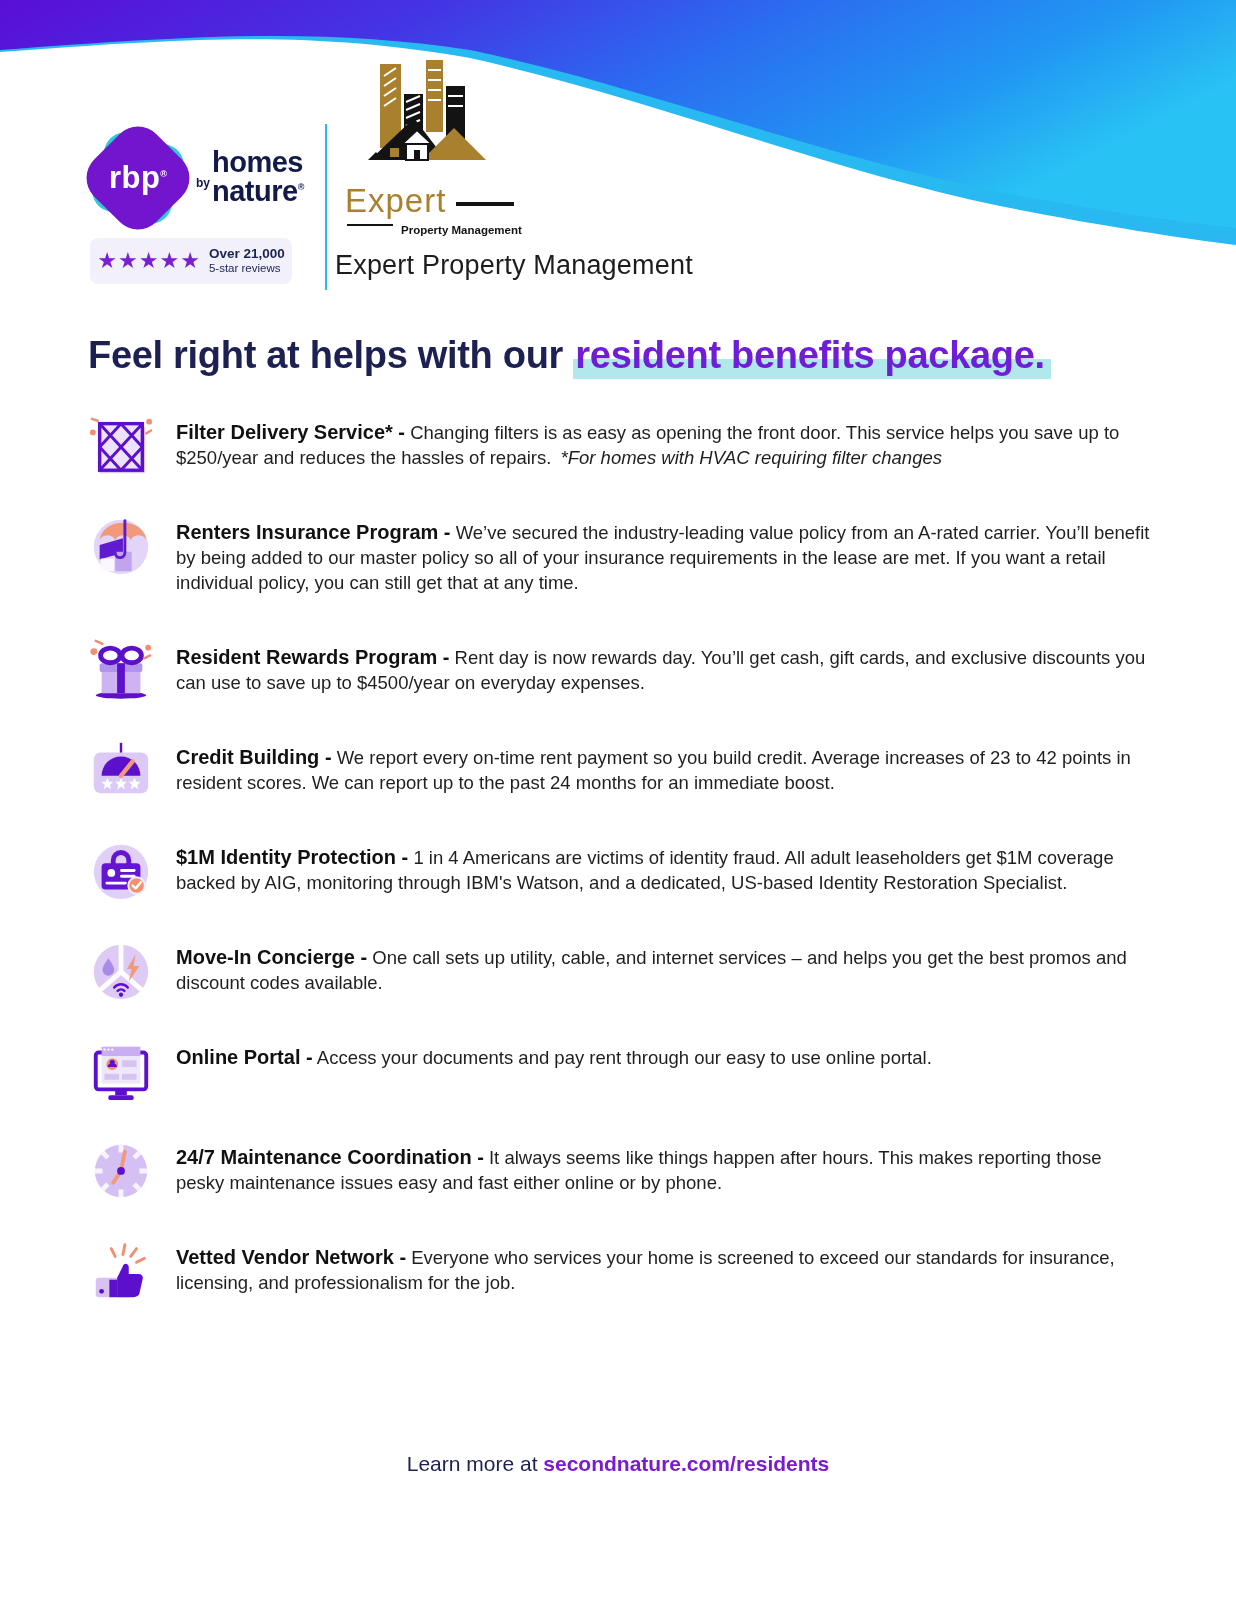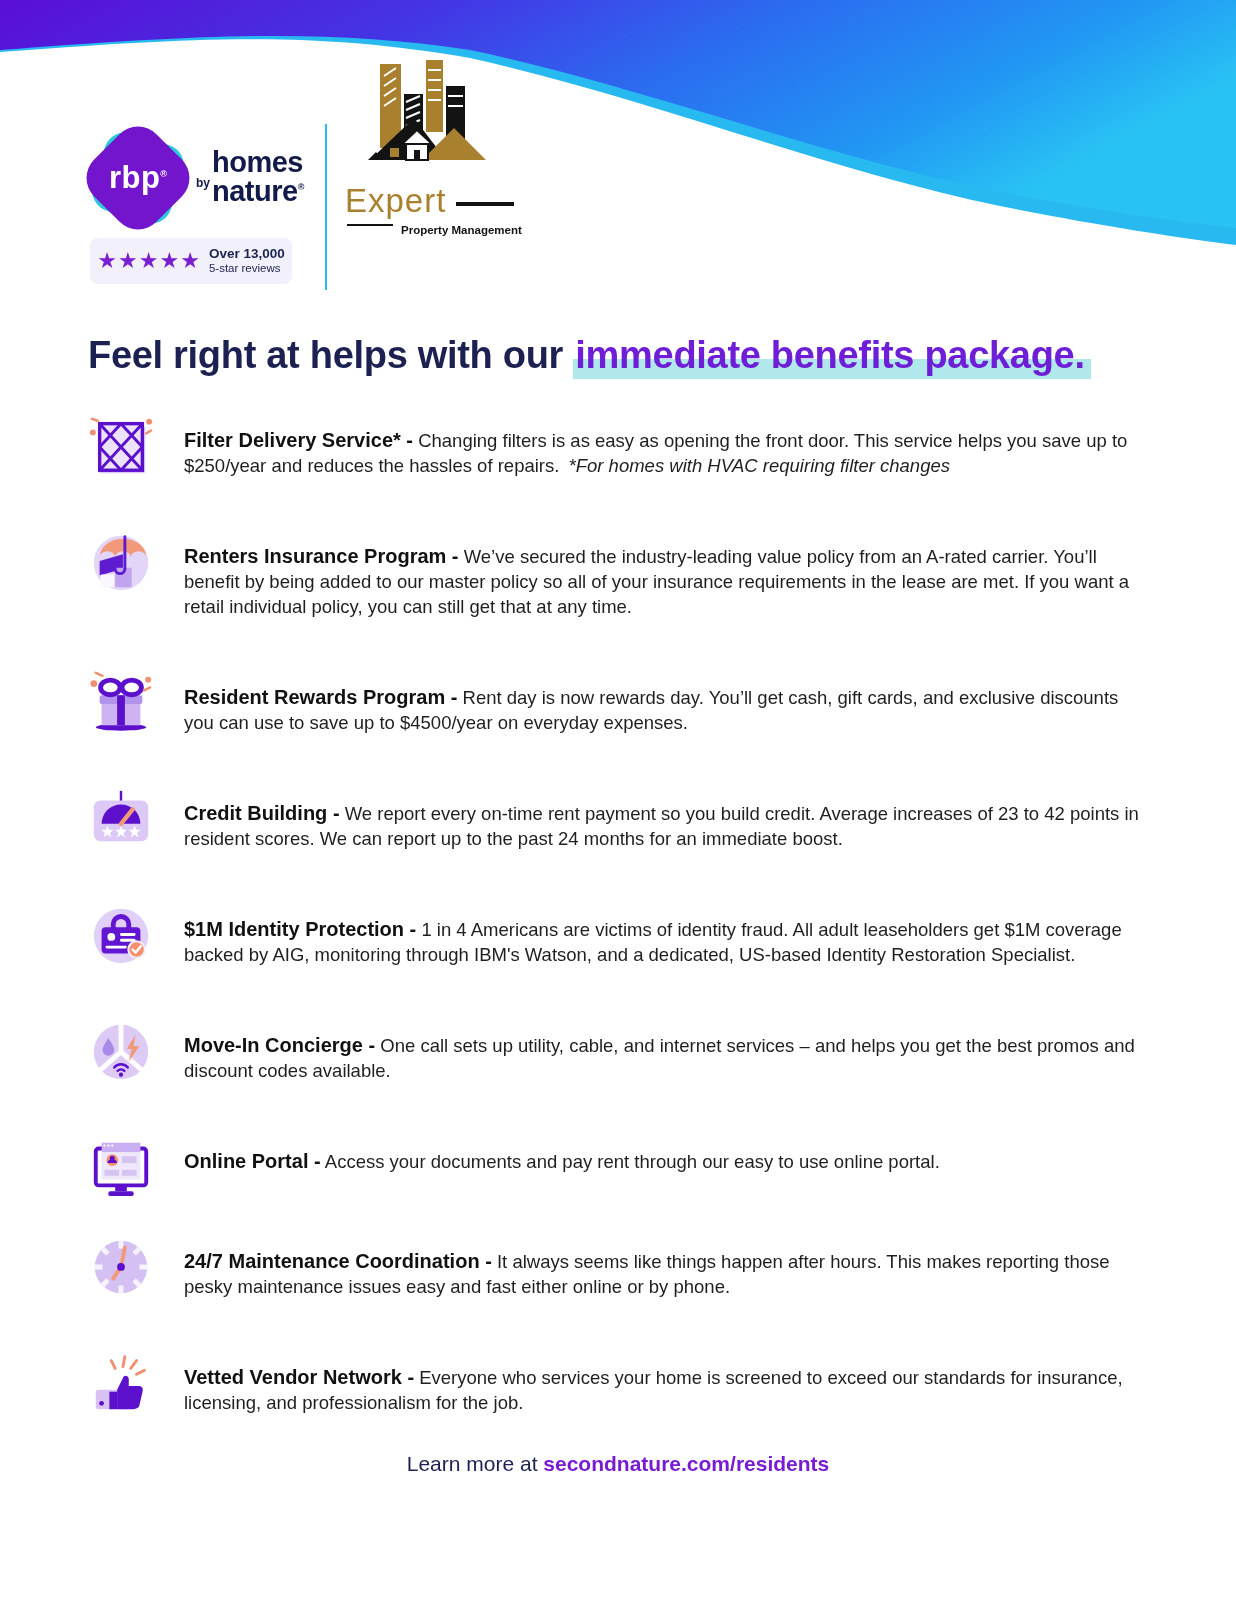--- a/index.html
+++ b/index.html
@@ -42,21 +42,21 @@
   
   .headline{position:absolute;left:88px;top:334px;font-size:38px;font-weight:bold;
             color:#1c2152;letter-spacing:-0.3px;white-space:nowrap;}
   .headline .hl{color:#6e1ed6;background:linear-gradient(180deg,rgba(0,0,0,0) 55%,#b0e8ec 55%);
             padding:0 6px 3px 2px;}
 
   
   .benefits{position:absolute;left:88px;top:412px;width:1072px;}
   .item{display:flex;gap:14px;margin-bottom:34px;}
   .icon-box{width:66px;flex:0 0 66px;display:flex;justify-content:center;}
-  .item-text{margin:16px;font-size:18.5px;line-height:25px;color:#1f1f1f;}
+  .item-text{margin:8px;font-size:18.5px;line-height:25px;color:#1f1f1f;}
   .item-title{font-size:20px;color:#111111;}
   .note{margin-left:4px;}
 
   
   .learn-more{position:absolute;top:1452px;left:0;width:100%;text-align:center;font-size:21px;color:#1d2152;}
   .learn-link{color:#7a1bd4;font-weight:bold;text-decoration:none;}
   .page-footer{position:absolute;top:1551px;left:57px;right:70px;display:flex;
             justify-content:space-between;font-size:11.5px;color:#2a2a2a;}
 </style>
 </head>
@@ -83,21 +83,21 @@
     <div class="rbp-diamond">
       <div class="rbp-text"><span>rbp</span><span class="rbp-tm">®</span></div>
     </div>
   </div>
   <div class="byline">
     <span class="by">by</span><span class="brand"><div>homes</div><div><span>nature</span><span class="brand-tm">®</span></div></span>
   </div>
   <div class="reviews-badge">
     <span class="stars">★★★★★</span>
     <span class="reviews-text">
-      <div class="reviews-line1">Over 13,000</div>
+      <div class="reviews-line1">Over 21,000</div>
       <div class="reviews-line2">5-star reviews</div>
     </span>
   </div>
   <div class="divider"></div>
 
   <svg class="expert-logo" width="126" height="128" viewBox="0 0 126 128" aria-hidden="true">
     <rect x="18" y="8" width="21" height="84" fill="#a9812e"></rect>
     <path d="M22,20 l12,-8 M22,30 l12,-8 M22,40 l12,-8 M22,50 l12,-8" stroke="#ffffff" stroke-width="2"></path>
     <rect x="42" y="38" width="19" height="60" fill="#131313"></rect>
     <path d="M44,46 l14,-6 M44,54 l14,-6 M44,62 l14,-6 M44,70 l14,-6" stroke="#ffffff" stroke-width="2"></path>
@@ -115,23 +115,24 @@
     <rect x="100" y="88" width="8" height="9" fill="#a9812e"></rect>
   </svg>
   <div class="expert-wordmark">
     <span class="expert-word">Expert</span>
     <span class="wm-dash"></span>
   </div>
   <div class="expert-subline">
     <span class="sub-dash"></span>
     <span class="expert-sub">Property Management</span>
   </div>
+  <div class="expert-name">Expert Property Management</div>
 
   <div class="headline">
-    <span>Feel right at helps with our </span><span class="hl">immediate benefits package.</span>
+    <span>Feel right at helps with our </span><span class="hl">resident benefits package.</span>
   </div>
 
   <div class="benefits">
 
     <div class="item">
       <div class="icon-box">
         <svg width="66" height="66" viewBox="0 0 68 68">
           <rect x="11" y="15" width="48" height="48" rx="2" fill="#dcc8f7"></rect>
           <rect x="12" y="12" width="44" height="48" fill="#ece2fb" stroke="#5c10cc" stroke-width="3.5"></rect>
           <path d="M12,36 L34,12 L56,36 L34,60 Z M12,12 L56,60 M56,12 L12,60" fill="none" stroke="#5c10cc" stroke-width="3" stroke-linejoin="round"></path>

